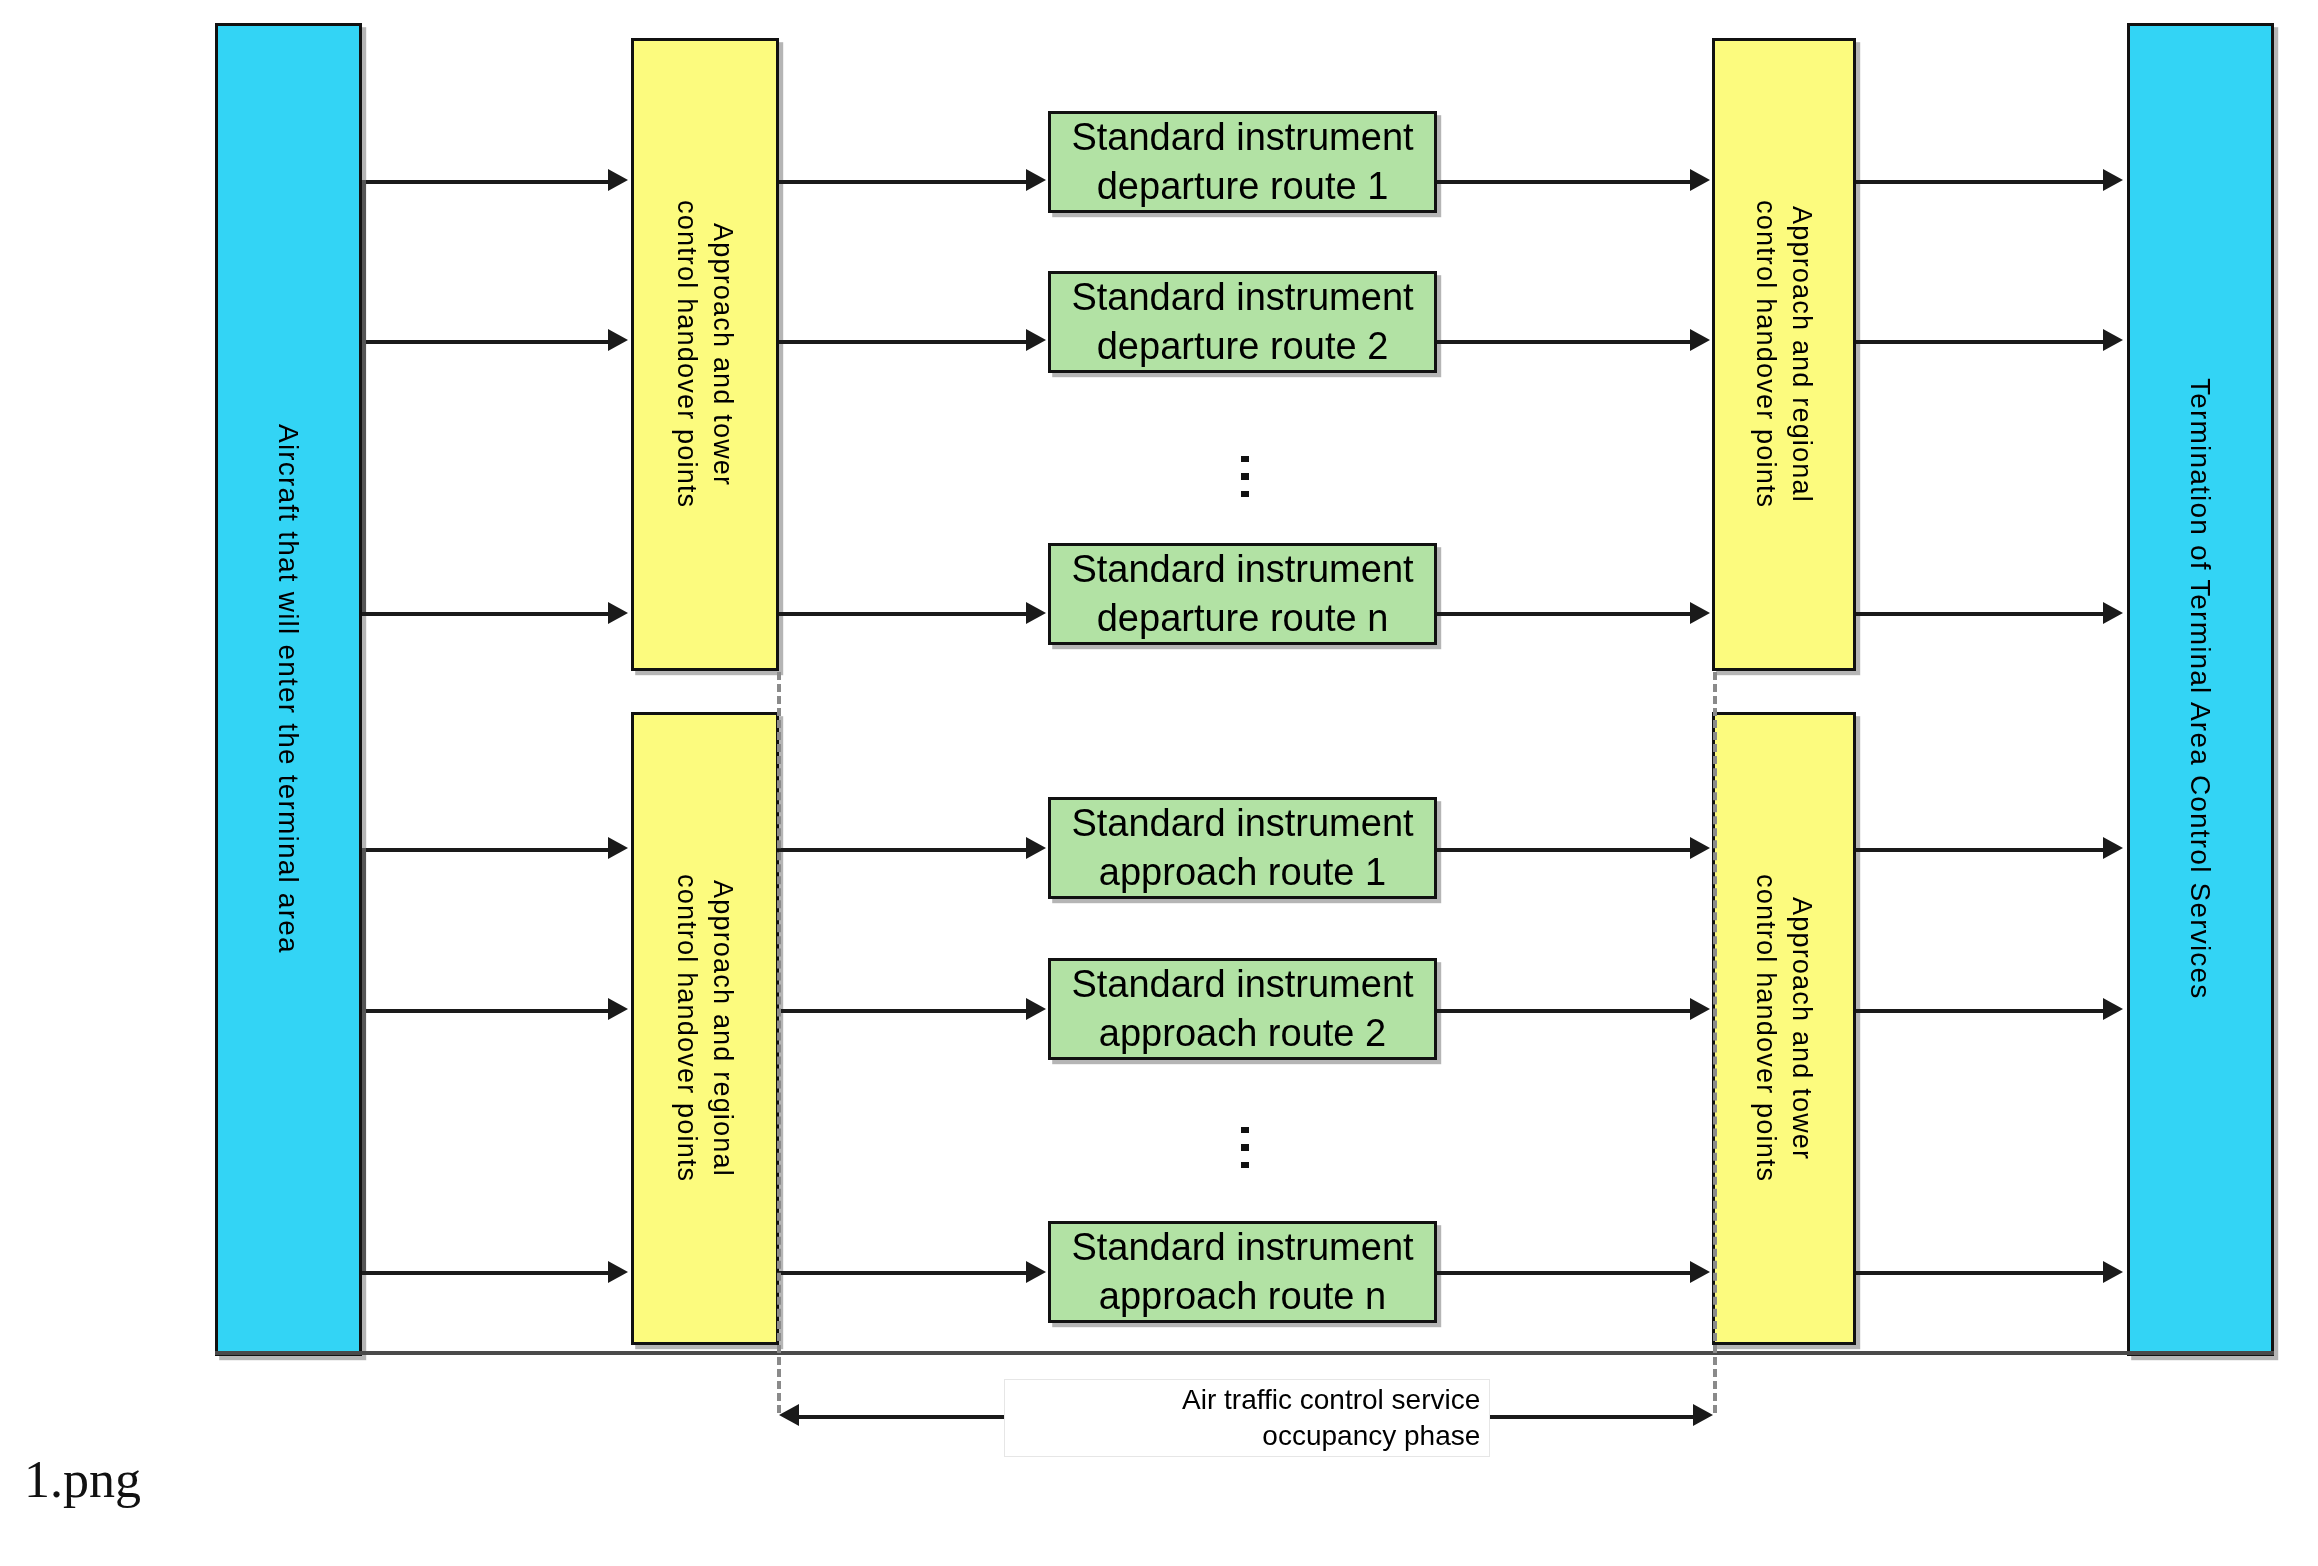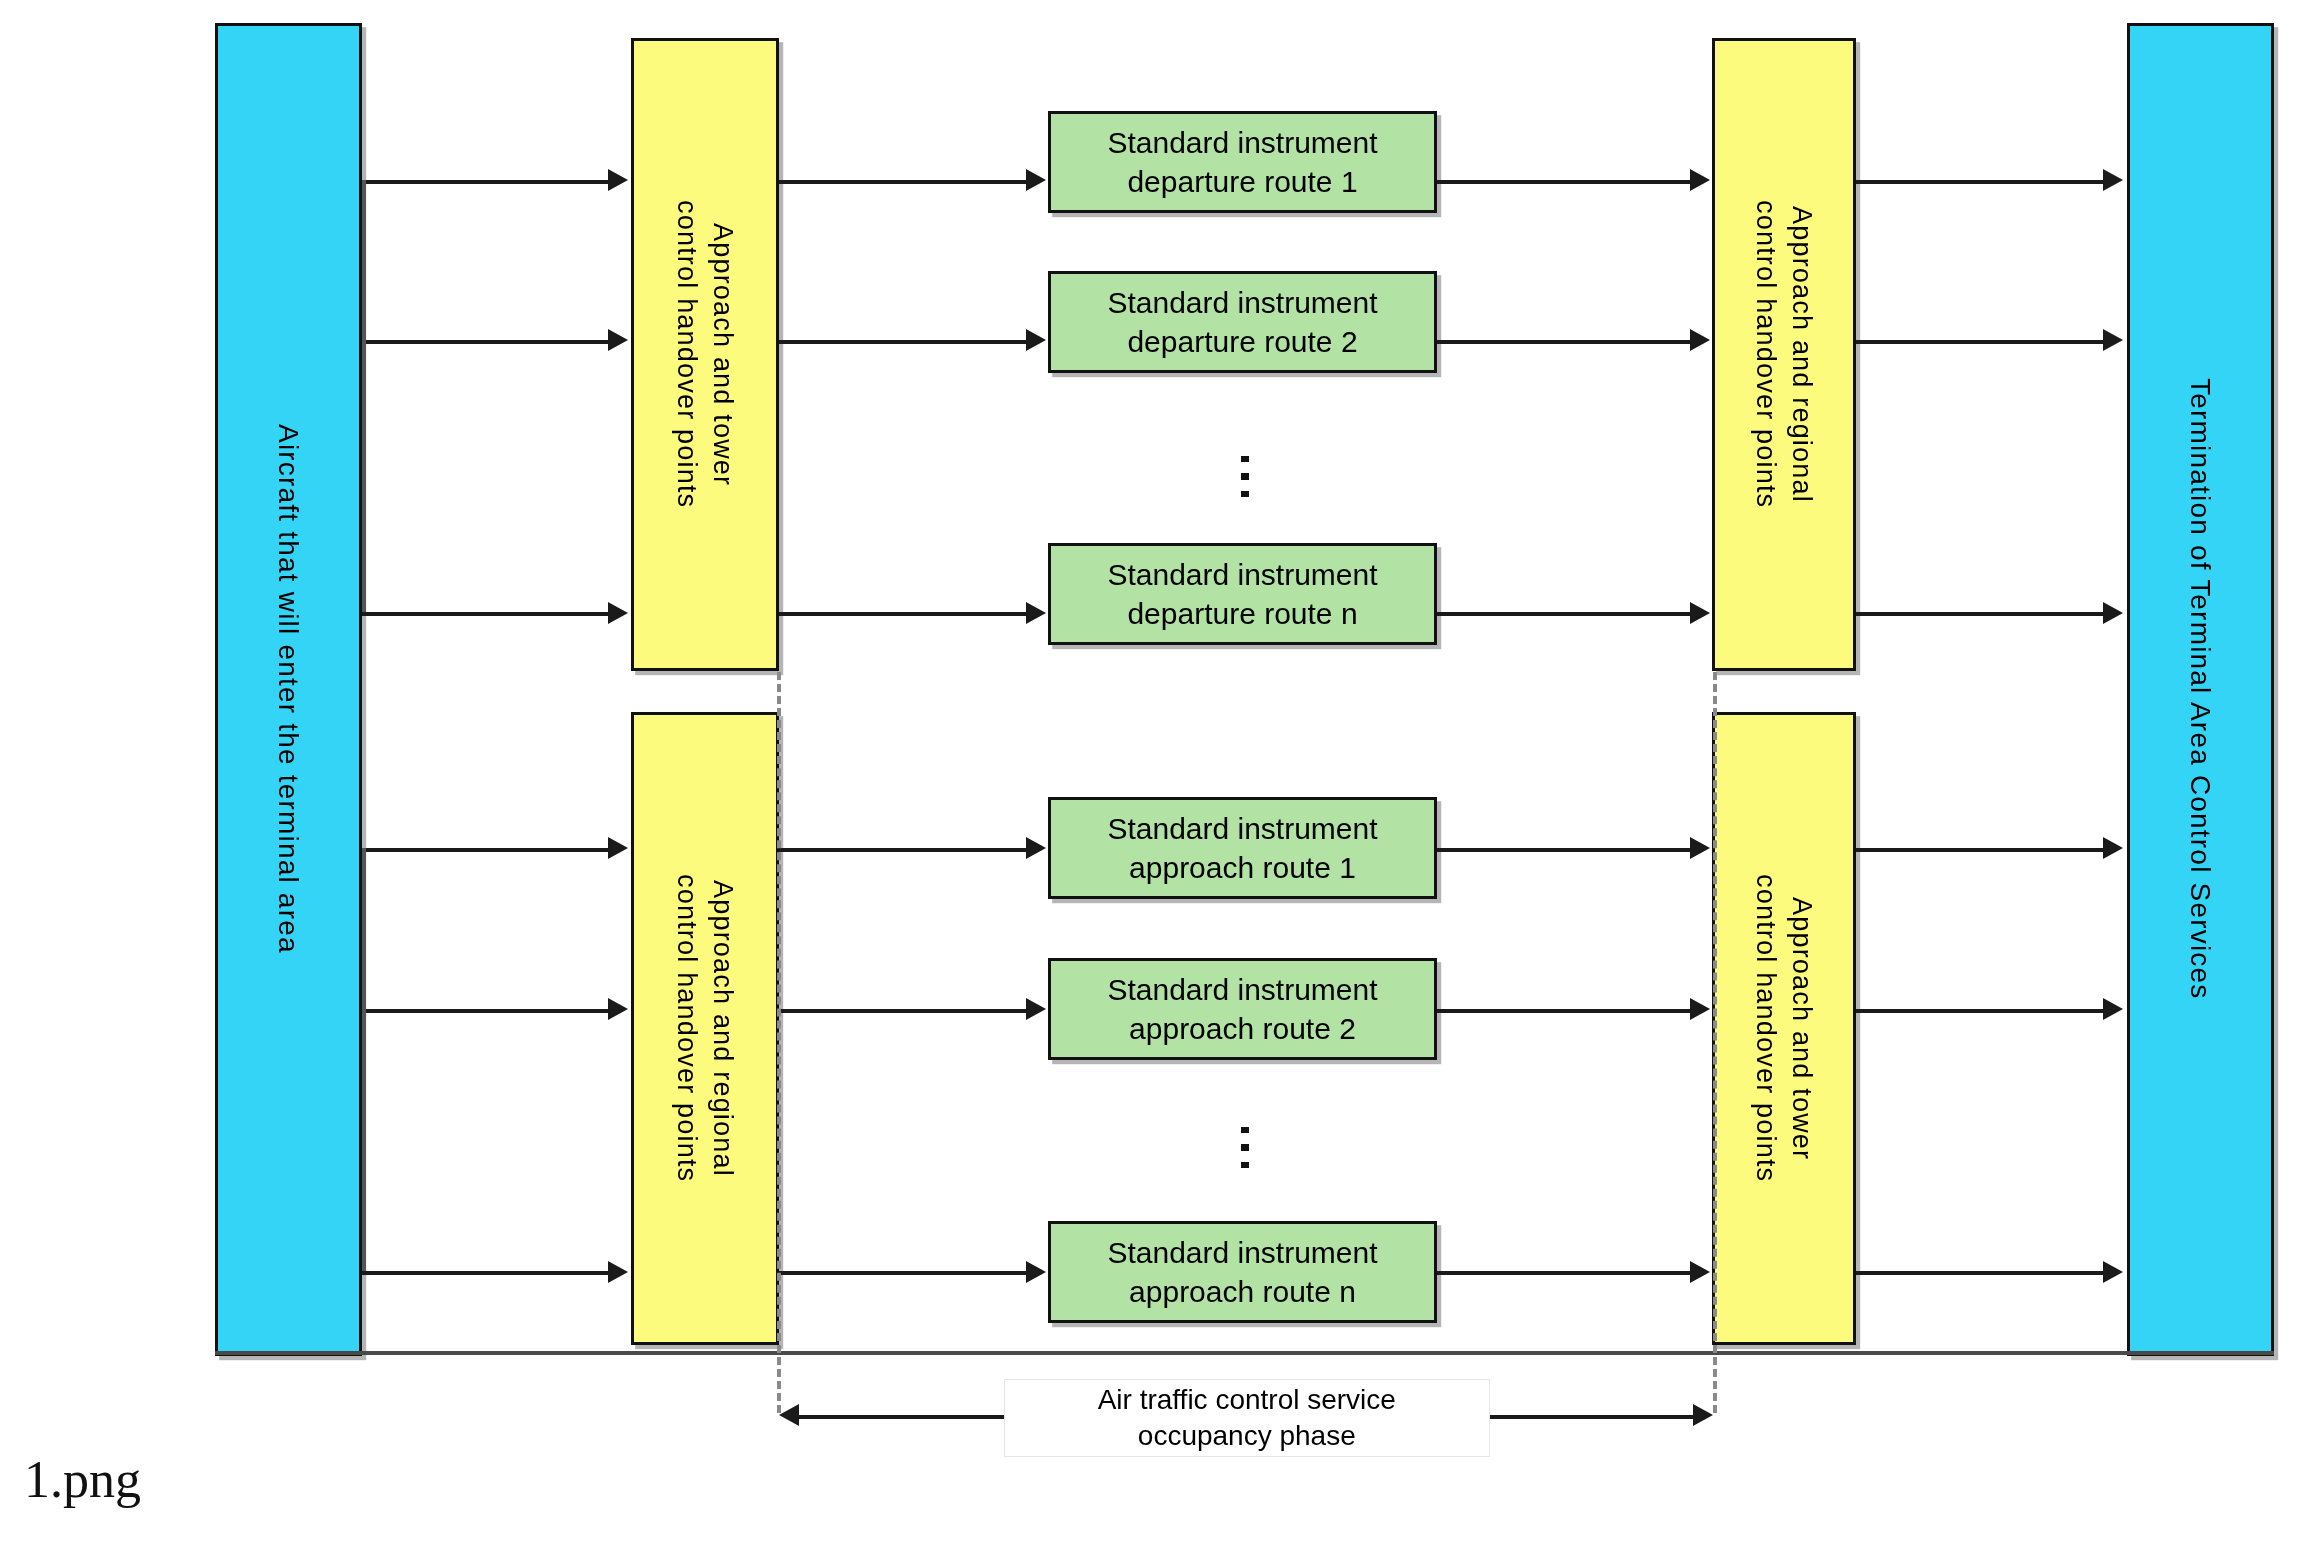--- a/index.html
+++ b/index.html
@@ -52,21 +52,21 @@
   .htext {
     color: #000000;
     line-height: 1.30;
     white-space: pre-line;
     padding: 0 5px;
   }
 
   
   .cyan .vtext  { font-size: 28px; }
   .yellow .vtext{ font-size: 27px; }
-  .green .htext { font-size: 30px; }
+  .green .htext { font-size: 38px; }
 
   
   .hline {
     position: absolute;
     height: 0;
     border-top: 4.2px solid #1a1a1a;
   }
   .arrowhead {
     position: absolute;
     width: 0; height: 0;
@@ -112,21 +112,21 @@
     display: block;
     width: 7.5px;
     height: 7.5px;
     background: #111111;
     margin: 5.8px 0;
   }
 
   
   .phase-label {
     position: absolute;
-    text-align: center;
+    text-align: right;
     font-size: 28px;
     color: #000000;
     line-height: 1.3;
     white-space: pre-line;
     background: #ffffff;
     border: 0.8px solid #e6e6e6;
     padding: 1.7px 8.3px;
   }
 
   .caption {

